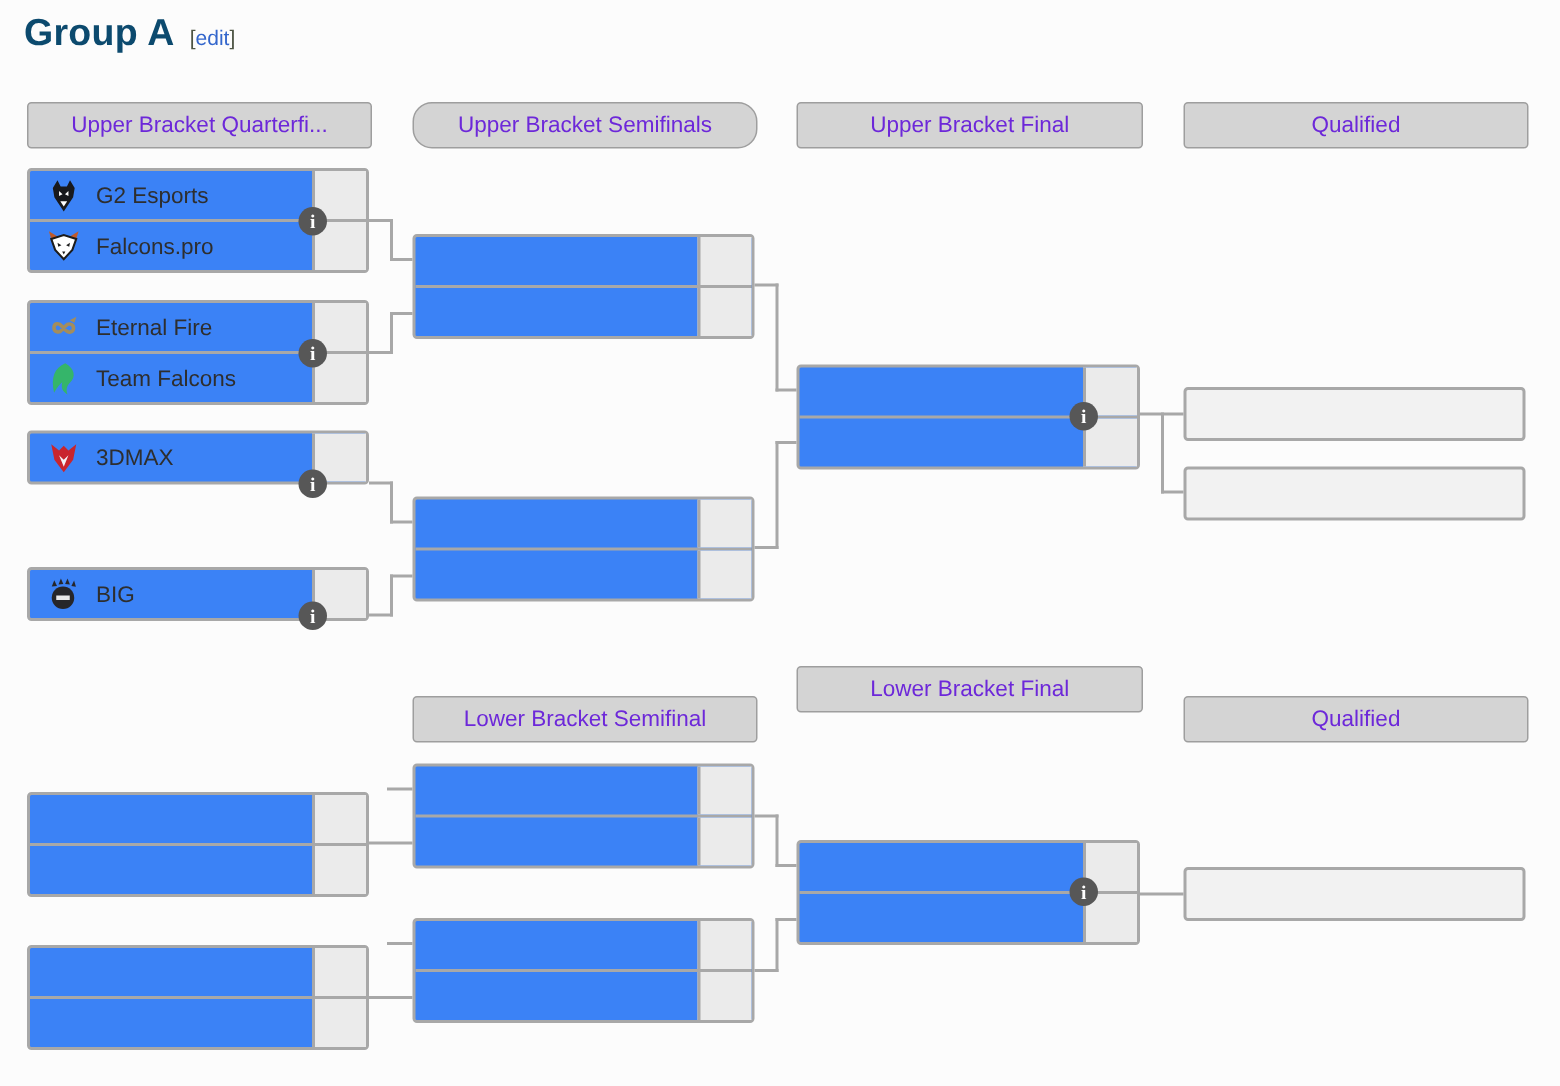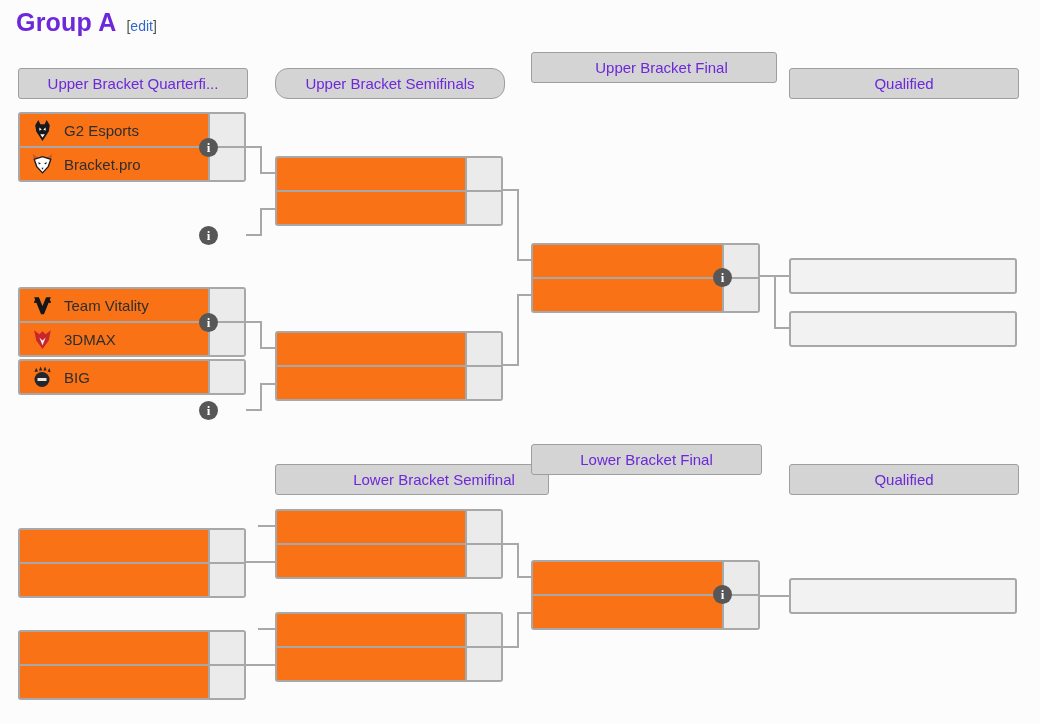--- a/index.html
+++ b/index.html
@@ -6,38 +6,38 @@
   body{
     font-family:"Liberation Sans", sans-serif;
     background:#fcfcfc;
     width:1040px;height:724px;
     position:relative;overflow:hidden;
   }
   .canvas{position:absolute;left:0;top:0;width:1040px;height:724px;}
 
   
   .title-wrap{position:absolute;left:16px;top:8px;display:flex;align-items:baseline;gap:10px;}
-  .group-title{font-size:25px;font-weight:bold;color:#6d28d9;letter-spacing:0.2px;}
+  .group-title{font-size:25px;font-weight:bold;color:#0c4a6e;letter-spacing:0.2px;}
   .editsection{font-size:14px;}
   .editsection .bracket{color:#4d5443;}
   .editsection a{color:#3366cc;text-decoration:none;cursor:pointer;}
 
   
   .hdr{
     position:absolute;height:29px;
     background:#d4d4d4;border:1px solid #9e9e9e;border-radius:3px;
     display:flex;align-items:center;justify-content:center;
     font-size:15px;color:#6d28d9;box-sizing:content-box;
     white-space:nowrap;overflow:hidden;
   }
 
   
   .match{
     position:absolute;width:228px;
-    background:#f97316;border:2px solid #a8a8a8;border-radius:3px;
+    background:#3b82f6;border:2px solid #a8a8a8;border-radius:3px;
     box-sizing:border-box;
   }
   .trow{height:32px;display:flex;align-items:stretch;}
   .trow + .trow{border-top:2px solid #a8a8a8;}
   .name-cell{flex:1;display:flex;align-items:center;overflow:hidden;}
   .logo-zone{width:44px;display:flex;align-items:center;justify-content:center;flex:0 0 44px;}
   .team-name{font-size:15px;color:#2e2e2e;white-space:nowrap;}
   .score-cell{
     width:34px;flex:0 0 34px;border-left:2px solid #a8a8a8;background:#ebebeb;
     display:flex;align-items:center;justify-content:center;
@@ -70,21 +70,21 @@
 
 <div class="canvas">
 
   <div class="title-wrap">
     <span class="group-title">Group A</span>
     <span class="editsection"><span class="bracket">[</span><a>edit</a><span class="bracket">]</span></span>
   </div>
 
   <div class="hdr" style="left:18px;top:68px;width:228px;">Upper Bracket Quarterfi...</div>
   <div class="hdr" style="left:275px;top:68px;width:228px;border-radius:13px;">Upper Bracket Semifinals</div>
-  <div class="hdr" style="left:531px;top:52px;width:229px;padding-left:15px;">Upper Bracket Final</div>
+  <div class="hdr" style="left:531px;top:68px;width:229px;">Upper Bracket Final</div>
   <div class="hdr" style="left:789px;top:68px;width:228px;">Qualified</div>
 
   <div class="match" style="left:18px;top:112px;">
     <div class="trow">
       <div class="name-cell">
         <span class="logo-zone">
           <svg width="25" height="25" viewBox="0 0 24 24">
               <path d="M5 7 L8 2 L10 6 L14 6 L16 2 L19 7 L18 13 L12 22 L6 13 Z" fill="#18191d"></path>
               <path d="M9 9 L11.2 11 L9 12.2 Z" fill="#fff"></path>
               <path d="M15 9 L12.8 11 L15 12.2 Z" fill="#fff"></path>
@@ -100,59 +100,71 @@
         <span class="logo-zone">
           <svg width="25" height="25" viewBox="0 0 24 24">
               <path d="M2.5 2 L8 5.5 L4.5 8.5 Z" fill="#c05a2a"></path>
               <path d="M21.5 2 L16 5.5 L19.5 8.5 Z" fill="#c05a2a"></path>
               <path d="M4 7 L12 4.5 L20 7 L17.5 14 L12 20 L6.5 14 Z" fill="#ffffff" stroke="#1c1c1c" stroke-width="1.3"></path>
               <path d="M8 9.5 L10.5 11 L8.5 12 Z" fill="#1c1c1c"></path>
               <path d="M16 9.5 L13.5 11 L15.5 12 Z" fill="#1c1c1c"></path>
               <path d="M11 15 L12 17 L13 15 Z" fill="#1c1c1c"></path>
             </svg>
         </span>
-        <span class="team-name">Bracket.pro</span>
+        <span class="team-name">Falcons.pro</span>
       </div>
       <div class="score-cell"></div>
     </div>
   </div>
   <div class="info-icon" style="left:199px;top:138px;">i</div>
 
+  <div class="match" style="left:18px;top:200px;">
+    <div class="trow">
+      <div class="name-cell">
+        <span class="logo-zone">
+          <svg width="27" height="27" viewBox="0 0 24 24">
+              <path d="M6.2 12 C6.2 9.2 9.3 9 10.8 11 L13.2 13.6 C14.6 15.2 17.8 15 17.8 12.2 C17.8 9.4 14.6 9.2 13.2 10.8 L10.8 13.4 C9.3 15.2 6.2 14.8 6.2 12 Z" fill="none" stroke="#a38d5d" stroke-width="2.1"></path>
+              <path d="M15.5 7.5 L19.5 5.5 L18.3 9 Z" fill="#a38d5d"></path>
+            </svg>
+        </span>
+        <span class="team-name">Eternal Fire</span>
+      </div>
+      <div class="score-cell"></div>
+    </div>
+    <div class="trow">
+      <div class="name-cell">
+        <span class="logo-zone">
+          <svg width="25" height="25" viewBox="0 0 24 24">
+              <path d="M13 2 C6 5 3.6 11 5.8 21 C8 17 9.8 15.2 11 14.2 C10.2 18 11.2 20 14.4 22 C13.2 18.4 14.2 16.2 16.2 14.2 C19.6 11 19.4 5.6 13 2 Z" fill="#35b56a"></path>
+            </svg>
+        </span>
+        <span class="team-name">Team Falcons</span>
+      </div>
+      <div class="score-cell"></div>
+    </div>
+  </div>
   <div class="info-icon" style="left:199px;top:226px;">i</div>
 
   <div class="match" style="left:18px;top:287px;">
-    <div class="trow">
-      <div class="name-cell">
-        <span class="logo-zone">
-          <svg width="25" height="25" viewBox="0 0 24 24">
-              <path d="M4 4 L8.5 4 L12 12.5 L15.5 4 L20 4 L13.4 20.5 L10.6 20.5 Z" fill="#14161a"></path>
-              <ellipse cx="6.6" cy="7.6" rx="3" ry="1.5" fill="#14161a" transform="rotate(-28 6.6 7.6)"></ellipse>
-              <ellipse cx="17.4" cy="7.6" rx="3" ry="1.5" fill="#14161a" transform="rotate(28 17.4 7.6)"></ellipse>
-            </svg>
-        </span>
-        <span class="team-name">Team Vitality</span>
-      </div>
-      <div class="score-cell"></div>
-    </div>
     <div class="trow">
       <div class="name-cell">
         <span class="logo-zone">
           <svg width="25" height="25" viewBox="0 0 24 24">
               <path d="M4 3 L9 7 L12 4 L15 7 L20 3 L18 13 L12 21 L6 13 Z" fill="#c9252d"></path>
               <path d="M9 10 L12 13 L15 10 L12 17.5 Z" fill="#f2f2f2"></path>
             </svg>
         </span>
         <span class="team-name">3DMAX</span>
       </div>
       <div class="score-cell"></div>
     </div>
   </div>
   <div class="info-icon" style="left:199px;top:313px;">i</div>
 
-  <div class="match" style="left:18px;top:359px;text-align:right;">
+  <div class="match" style="left:18px;top:378px;text-align:right;">
     <div class="trow">
       <div class="name-cell">
         <span class="logo-zone">
           <svg width="24" height="24" viewBox="0 0 24 24">
               <circle cx="12" cy="14.5" r="7.5" fill="#26262a"></circle>
               <path d="M4.5 7 L6.2 2.8 L8 6.6 Z" fill="#26262a"></path>
               <path d="M9 5.6 L10.6 1.6 L12.2 5.4 Z" fill="#26262a"></path>
               <path d="M13.4 5.4 L15 1.6 L16.6 5.6 Z" fill="#26262a"></path>
               <path d="M17.6 6.6 L19.4 3 L20.6 7.2 Z" fill="#26262a"></path>
               <path d="M7.5 13 H16.5 V16 H7.5 Z" fill="#ffffff" opacity="0.9"></path>
@@ -235,21 +247,21 @@
   <div class="ln" style="left:517px;top:259px;width:14px;height:2px;"></div>
 
   <div class="ln" style="left:503px;top:364px;width:16px;height:2px;"></div>
   <div class="ln" style="left:517px;top:294px;width:2px;height:72px;"></div>
   <div class="ln" style="left:517px;top:294px;width:14px;height:2px;"></div>
 
   <div class="ln" style="left:760px;top:275px;width:29px;height:2px;"></div>
   <div class="ln" style="left:774px;top:275px;width:2px;height:54px;"></div>
   <div class="ln" style="left:774px;top:327px;width:15px;height:2px;"></div>
 
-  <div class="hdr" style="left:275px;top:464px;width:228px;padding-left:44px;">Lower Bracket Semifinal</div>
+  <div class="hdr" style="left:275px;top:464px;width:228px;">Lower Bracket Semifinal</div>
   <div class="hdr" style="left:531px;top:444px;width:229px;">Lower Bracket Final</div>
   <div class="hdr" style="left:789px;top:464px;width:228px;">Qualified</div>
 
   <div class="match" style="left:18px;top:528px;">
     <div class="trow">
       <div class="name-cell">
           <span class="team-name"></span>
         </div>
       <div class="score-cell"></div>
     </div>

